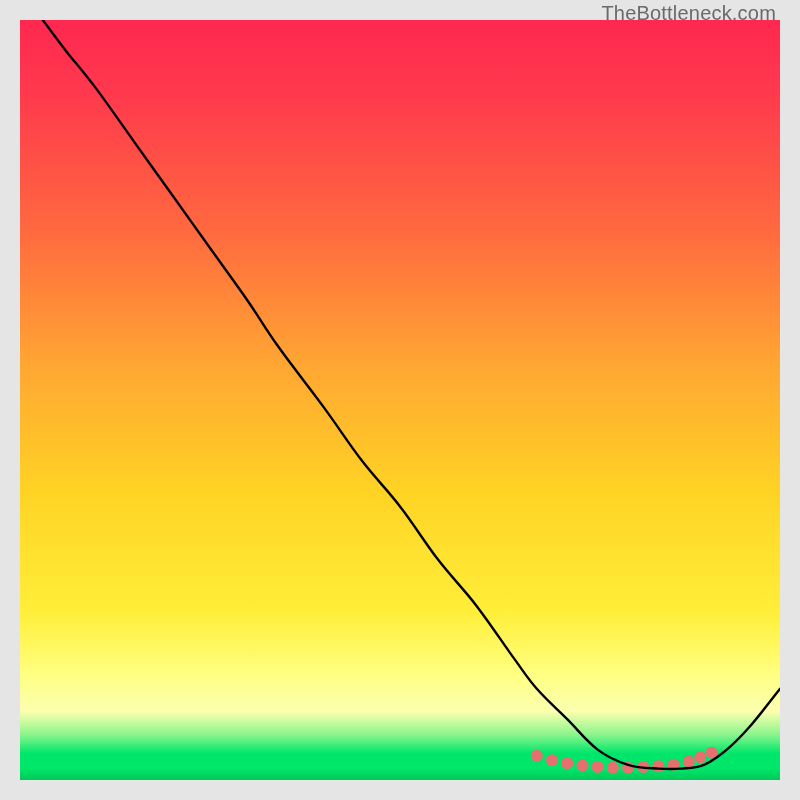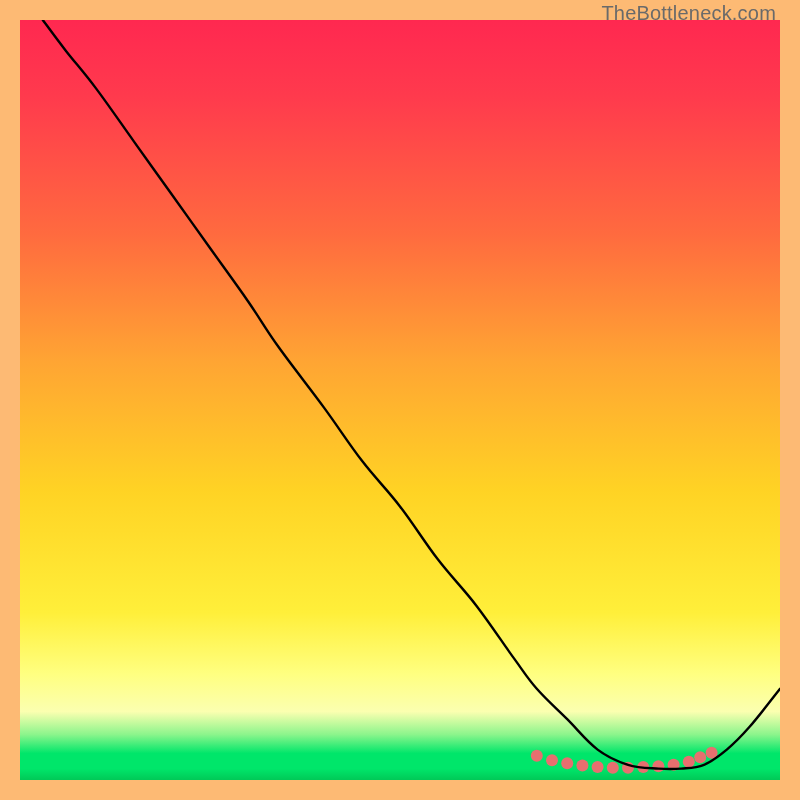--- a/index.html
+++ b/index.html
@@ -7,21 +7,21 @@
     padding: 0;
     width: 800px;
     height: 800px;
     background: #000;
     overflow: hidden;
   }
   .frame {
     position: relative;
     width: 800px;
     height: 800px;
-    background: #fdba74;
+    background: #e5e5e5;
   }
   .plot {
     position: absolute;
     left: 20px;
     top: 20px;
     width: 760px;
     height: 760px;
     
     background: linear-gradient(
       to bottom,

